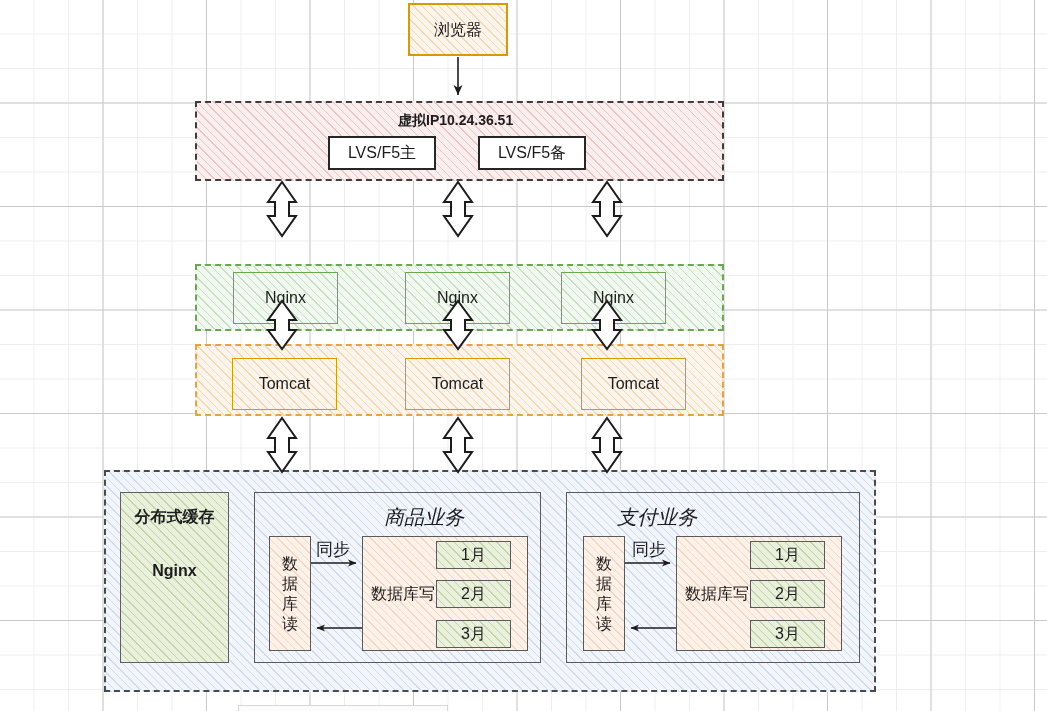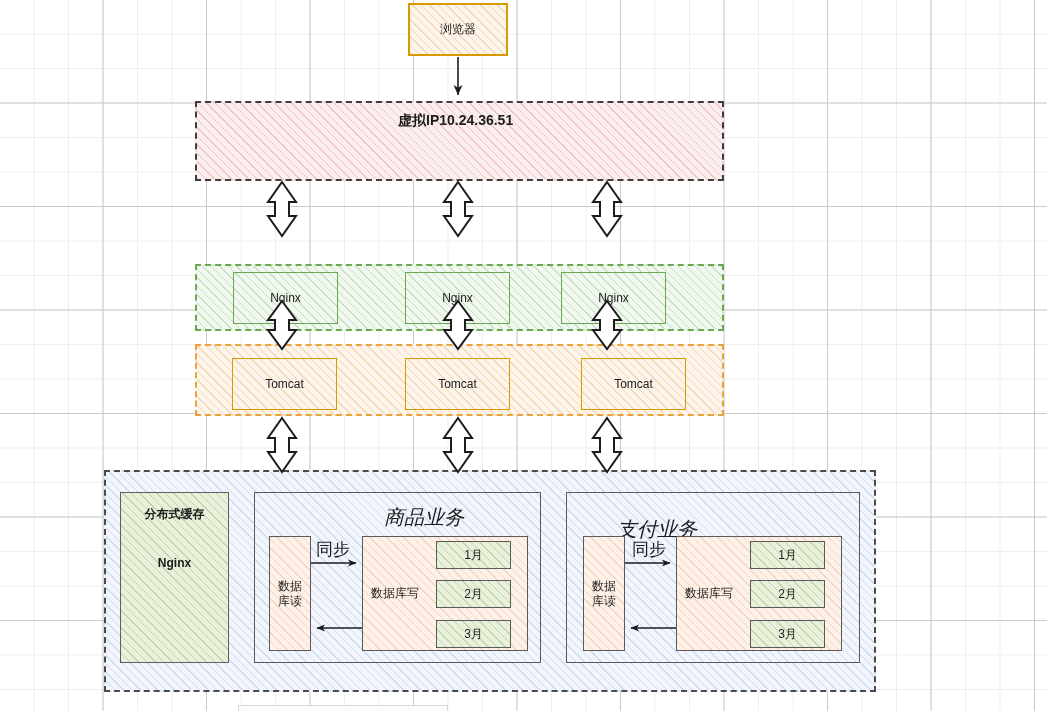--- a/index.html
+++ b/index.html
@@ -20,21 +20,21 @@
       linear-gradient(to bottom,#eeeeee 1px,transparent 1px);
     background-size:103.5px 103.5px,103.5px 103.5px,34.5px 34.5px,34.5px 34.5px;
     background-position:-1px -1px,-1px -1px,-1px -1px,-1px -1px;
   }
 
   
   .node{
     position:absolute;box-sizing:border-box;
     display:flex;align-items:center;justify-content:center;
     text-align:center;color:#1c1c1c;line-height:1.25;
-    font-size:12px;
+    font-size:16px;
   }
 
   
   .hatch-orange{
     background-color:#fdf5ec;
     background-image:repeating-linear-gradient(45deg,
       rgba(214,147,48,.30) 0 1px,transparent 1px 6px);
   }
   .hatch-red{
     background-color:#fbeeee;
@@ -104,21 +104,27 @@
 <div id="canvas">
 
   <div class="node browser-box hatch-orange" style="left:408px;top:3px;width:100px;height:53px;">
     <span>浏览器</span>
   </div>
 
   <div class="layer layer-lvs hatch-red" style="left:195px;top:101px;width:529px;height:80px;"></div>
 
   <div class="layer-title" style="left:398px;top:112px;">虚拟IP10.24.36.51</div>
 
-
+  <div class="node lvs-box" style="left:328px;top:136px;width:108px;height:34px;">
+    <span>LVS/F5主</span>
+  </div>
+
+  <div class="node lvs-box" style="left:478px;top:136px;width:108px;height:34px;">
+    <span>LVS/F5备</span>
+  </div>
 
   <div class="layer layer-nginx hatch-green" style="left:195px;top:232px;width:529px;height:67px;"></div>
 
   <div class="node nginx-box hatch-green" style="left:233px;top:240px;width:105px;height:52px;">
     <span>Nginx</span>
   </div>
   <div class="node nginx-box hatch-green" style="left:405px;top:240px;width:105px;height:52px;">
     <span>Nginx</span>
   </div>
   <div class="node nginx-box hatch-green" style="left:561px;top:240px;width:105px;height:52px;">
@@ -161,21 +167,21 @@
     <span>1月</span>
   </div>
   <div class="node month-box hatch-green-strong" style="left:436px;top:580px;width:75px;height:28px;">
     <span>2月</span>
   </div>
   <div class="node month-box hatch-green-strong" style="left:436px;top:620px;width:75px;height:28px;">
     <span>3月</span>
   </div>
 
   <div class="node biz-group hatch-blue" style="left:566px;top:492px;width:294px;height:171px;"></div>
-  <div class="grp-title" style="left:617px;top:504px;margin-top:12px;">支付业务</div>
+  <div class="grp-title" style="left:617px;top:504px;">支付业务</div>
 
   <div class="node rw-box hatch-peach" style="left:583px;top:536px;width:42px;height:115px;flex-direction:column;">
     <span style="width:28px;word-break:break-all;">数据库读</span>
   </div>
 
   <div class="node rw-box hatch-peach" style="left:676px;top:536px;width:166px;height:115px;justify-content:flex-start;">
     <span style="margin-left:8px;">数据库写</span>
   </div>
 
   <div class="sync-label" style="left:632px;top:538px;">同步</div>

